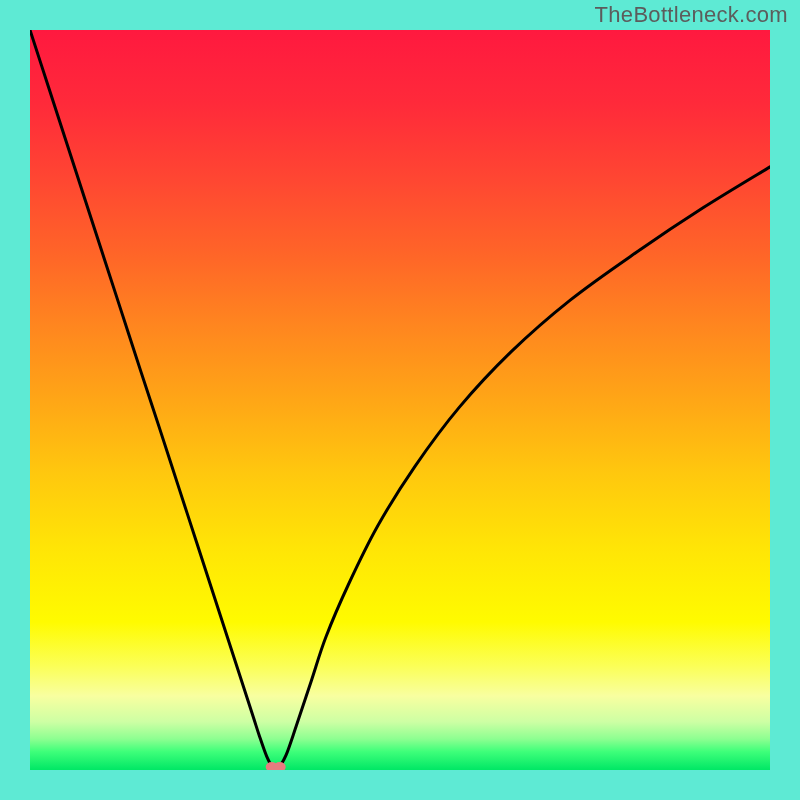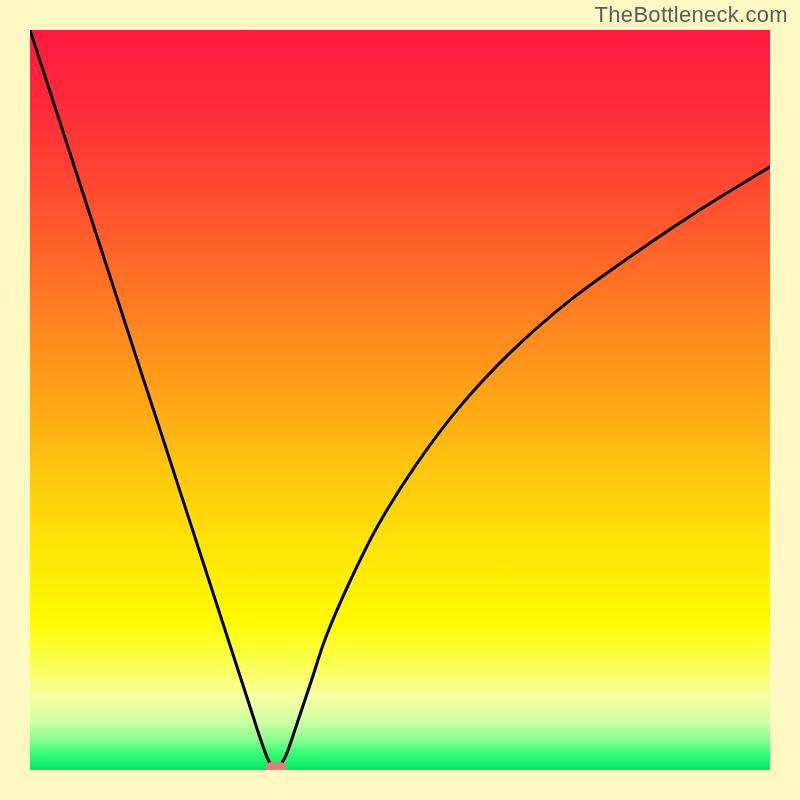--- a/index.html
+++ b/index.html
@@ -8,21 +8,21 @@
     width: 800px;
     height: 800px;
     background: #000;
     font-family: Arial, Helvetica, sans-serif;
     overflow: hidden;
   }
   .outer {
     position: relative;
     width: 800px;
     height: 800px;
-    background: #fef9c3;
+    background: #5eead4;
   }
   .watermark {
     position: absolute;
     top: 2px;
     right: 12px;
     color: #5c5c5c;
     font-size: 22px;
     letter-spacing: 0.3px;
     z-index: 5;
     pointer-events: none;

